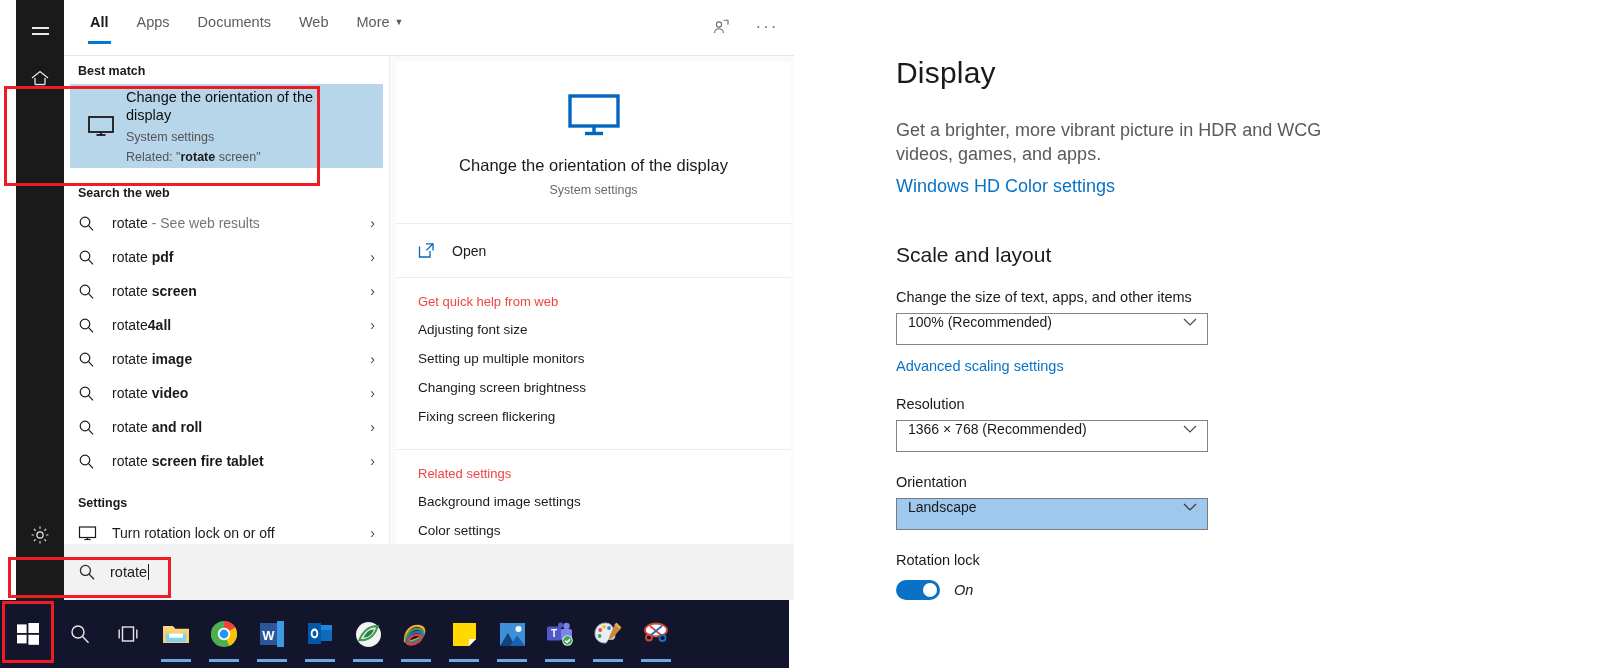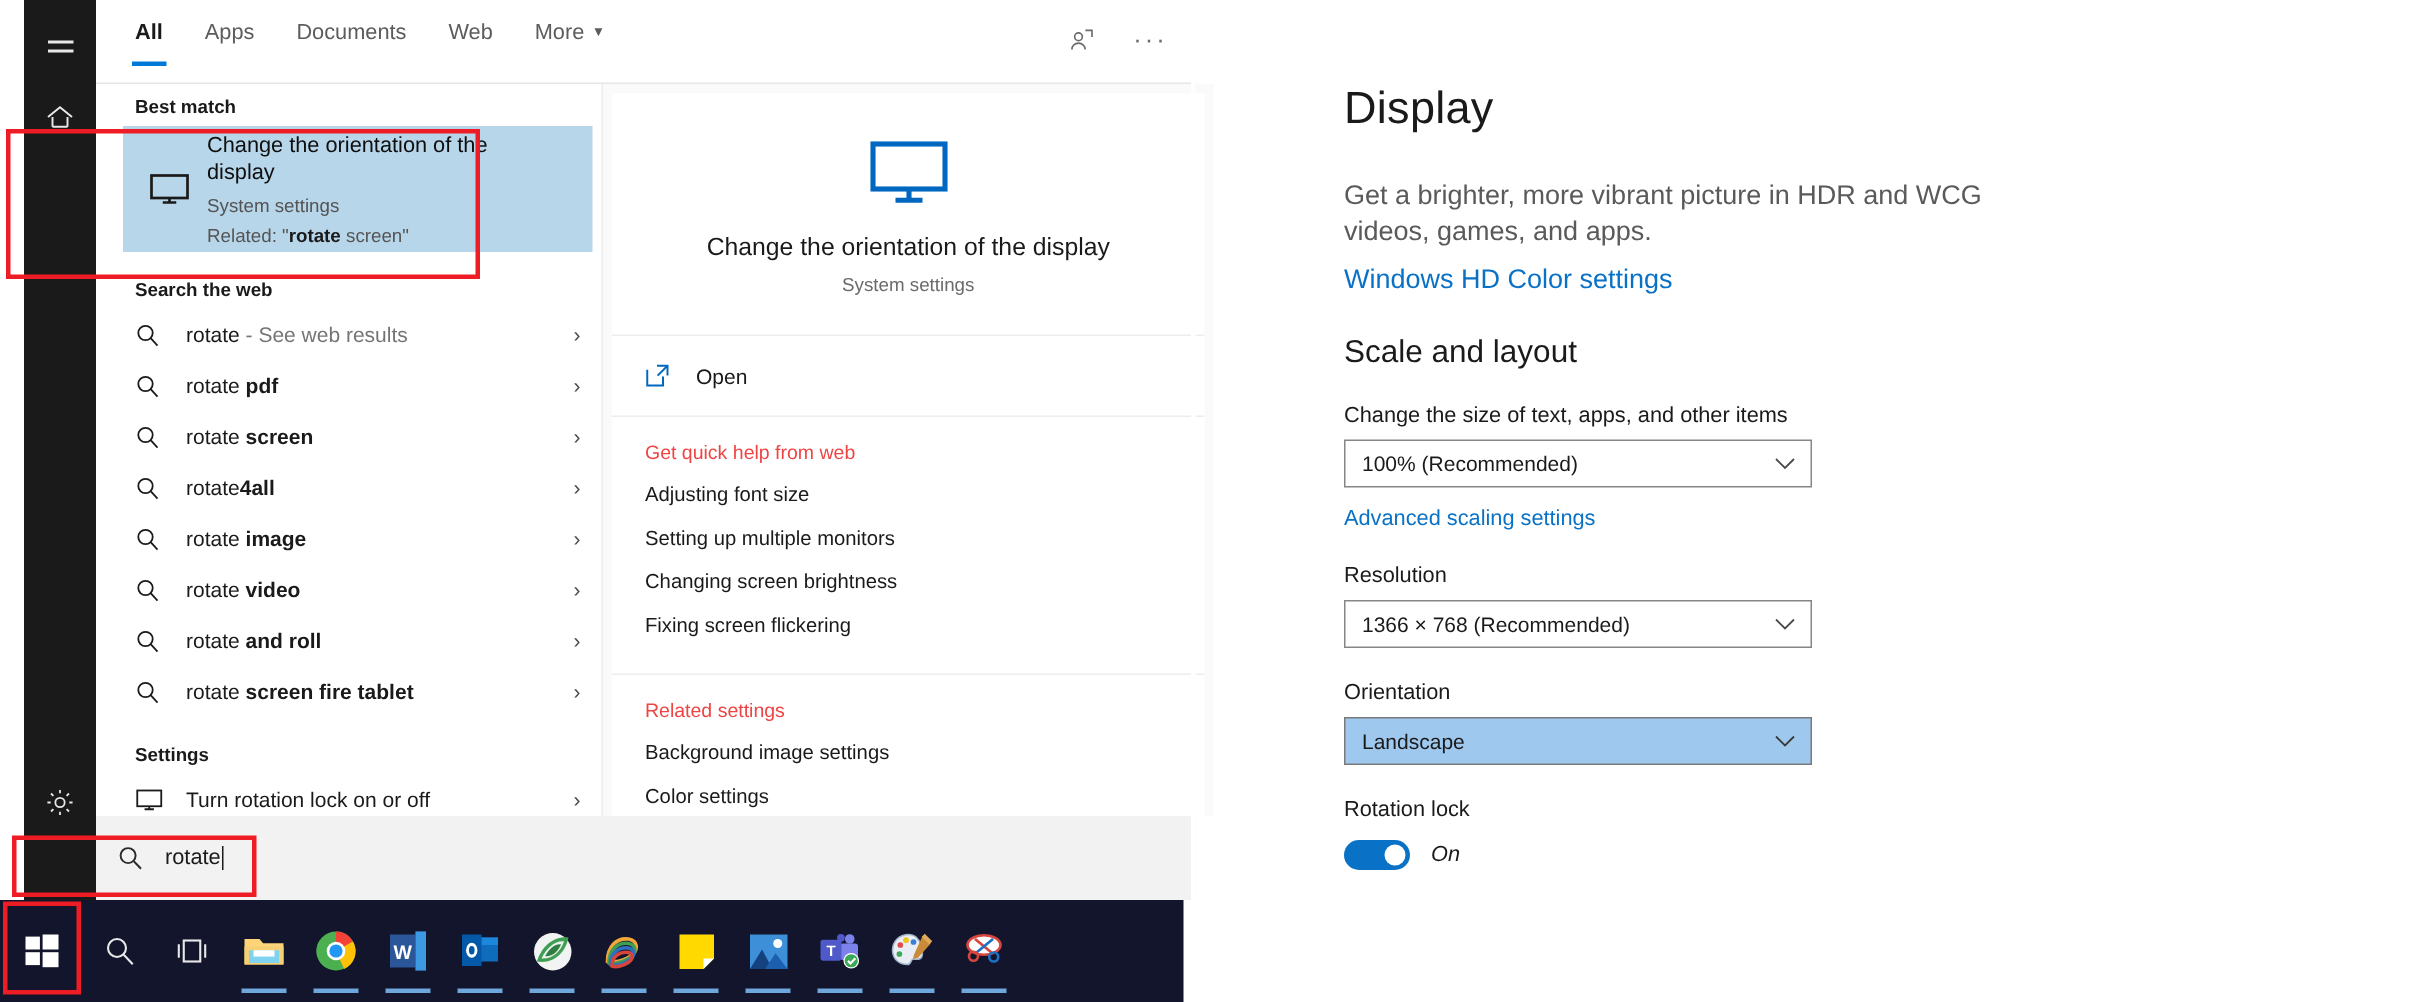--- a/index.html
+++ b/index.html
@@ -47,21 +47,21 @@
   .tab.active::after {
     content:""; position:absolute; left: 12px; right: 12px; bottom: 8px;
     height: 3px; background: #0078d7;
   }
   .tab .caret { font-size: 9px; margin-left: 5px; position: relative; top: -2px; }
   .hdr-icons { position: absolute; right: 16px; top: 14px; display:flex; align-items:center; gap: 18px; }
   .hdr-ico { width: 28px; height: 26px; display:flex; align-items:center; justify-content:center; color:#6b6b6b; }
   .hdr-sep { position:absolute; left:0; top:55px; width:733px; height:1px; background:#e6e6e6; }
 
   
-  .body-split { position:absolute; left:12px; top:56px; width:733px; height:488px;padding-left:40px; }
+  .body-split { position:absolute; left:0; top:56px; width:733px; height:488px;padding-left:40px; }
   .col-left {
     position:absolute; left:0; top:0; width: 325px; height: 488px; background:#fff;
   }
   .col-right {
     position:absolute; left:325px; top:0; width: 408px; height: 488px;
     background:#fafafa; border-left: 1px solid #ececec;
     overflow:hidden;
   }
 
   .group-head {
@@ -134,25 +134,25 @@
   .tb-item { width: 48px; height:68px; display:flex; align-items:center; justify-content:center; position:relative; }
   .tb-item.running::after {
     content:""; position:absolute; bottom: 6px; left: 9px; width: 30px; height: 3px; background:#6fa8dc;
   }
 
   
   .settings { position:absolute; left: 896px; top: 0; width: 700px; height: 668px; background:#fff; }
   .s-title { font-size: 30px; font-weight: 400; color:#1a1a1a; margin-top: 56px; letter-spacing: .2px; }
   .s-desc { font-size: 18px; color:#5a5a5a; line-height: 24px; margin-top: 28px; max-width: 478px; }
   .s-link { font-size: 18px; color:#0a72c6; margin-top: 10px; cursor:default; }
-  .s-h2 { font-size: 21px; color:#1a1a1a; margin-top: 26px; font-weight: 400; }
+  .s-h2 { font-size: 21px; color:#1a1a1a; margin-top: 46px; font-weight: 400; }
   .s-label { font-size: 14.5px; color:#1a1a1a; margin-top: 22px; }
   .s-combo {
     margin-top: 8px; width: 312px; height: 32px; border:1px solid #868686; background:#fff;
-    display:flex; align-items:center; padding: 0 8px 0 11px; font-size: 14px; color:#1a1a1a;
+    display:flex; padding: 0 8px 0 11px; font-size: 14px; color:#1a1a1a;
   }
   .s-combo.sel { background:#9fc8ef; border-color:#7a7a7a; }
   .s-combo .cb-val { flex:1 1 auto; }
   .s-combo .cb-chev { flex:0 0 16px; color:#4a4a4a; }
   .s-link2 { font-size: 14.5px; color:#0a72c6; margin-top: 13px; cursor:default; }
   .s-toggle-row { display:flex; align-items:center; margin-top: 12px; gap: 14px; }
   .toggle {
     width: 44px; height: 20px; border-radius: 10px; background:#0a72c6; position:relative;
   }
   .toggle .knob { position:absolute; right: 3px; top: 3px; width: 14px; height:14px; border-radius:50%; background:#fff; }

